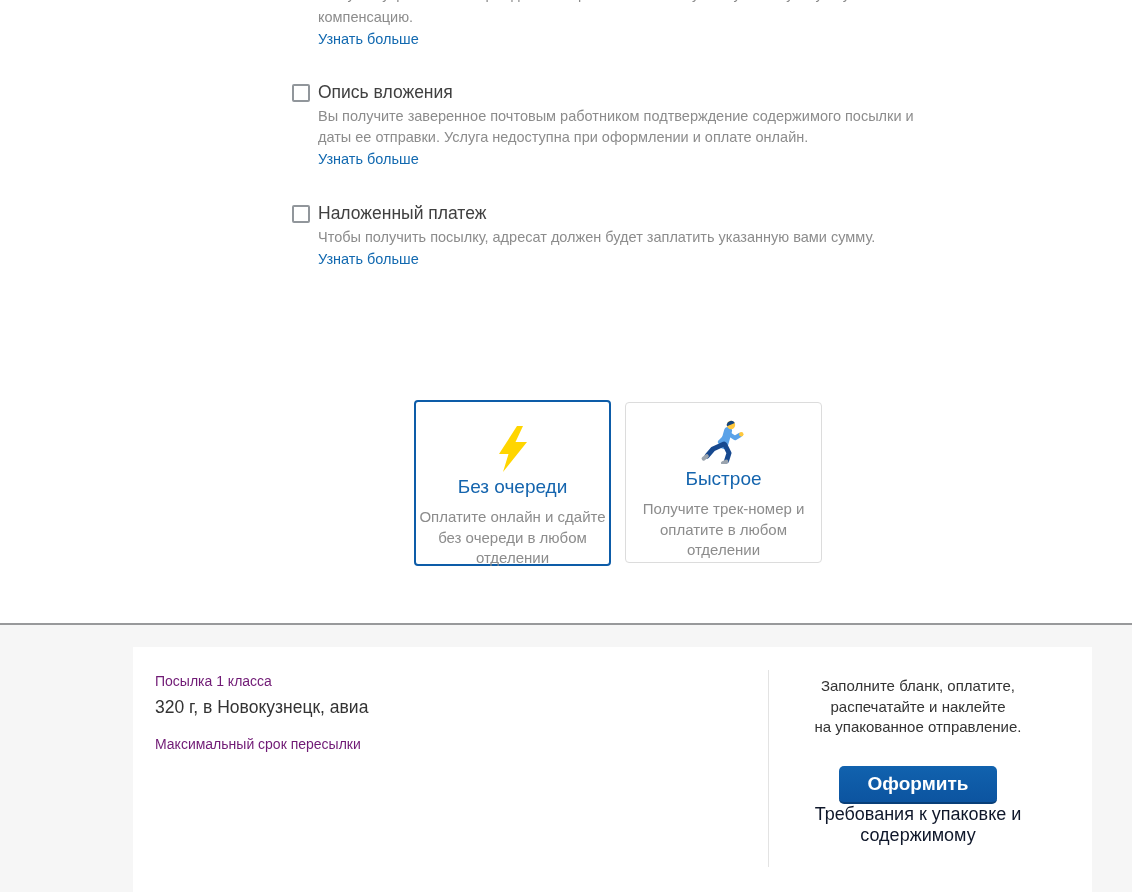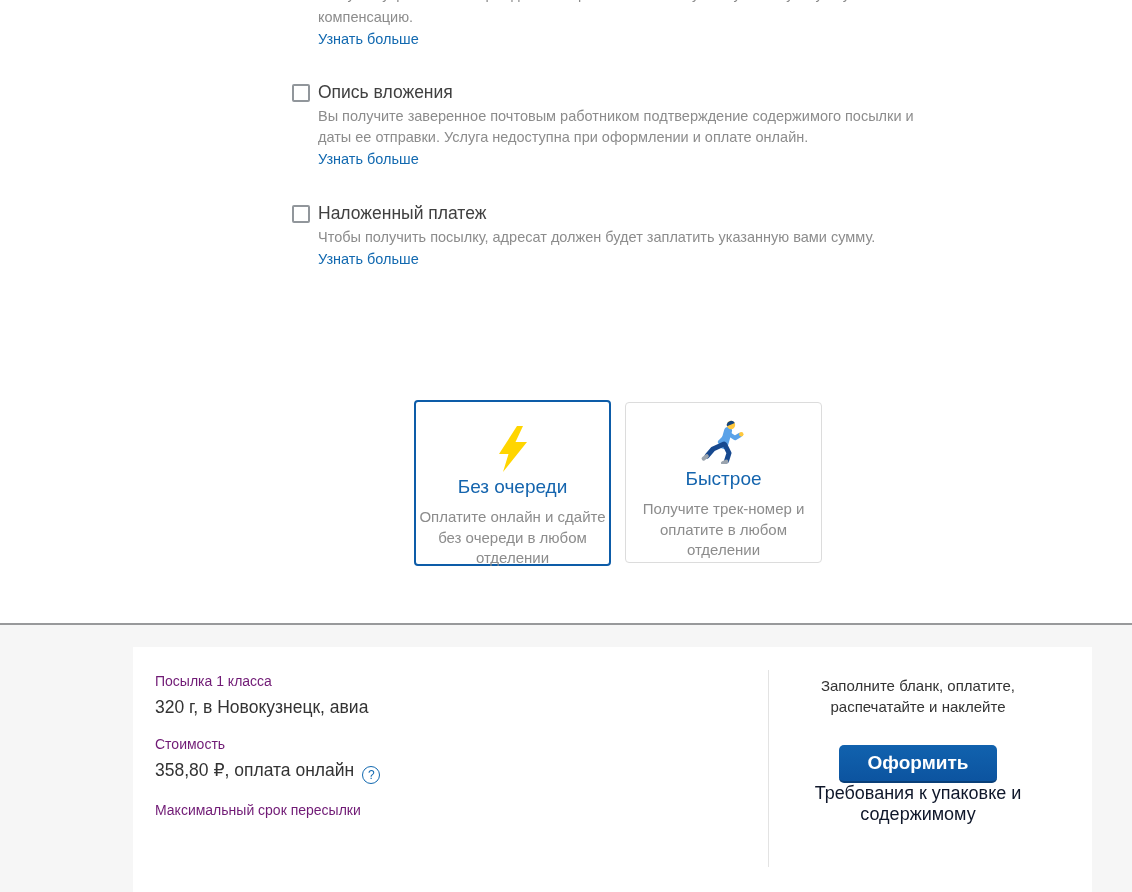--- a/index.html
+++ b/index.html
@@ -114,34 +114,29 @@
 
   <div class="footer-card">
     <div class="v-divider"></div>
 
     <div class="sum-col">
       <div class="sum-row">
         <div class="sum-label nowrap">Посылка 1 класса</div>
         <div class="sum-value nowrap">320 г, в Новокузнецк, авиа</div>
       </div>
       <div class="sum-row">
-        <div class="sum-label nowrap">Стоимость</div>
-        <div class="sum-value nowrap">
-          <span>358,80 ₽, оплата онлайн</span><span class="help-icon">?</span>
-        </div>
-      </div>
-      <div class="sum-row">
         <div class="sum-label nowrap">Максимальный срок пересылки</div>
       </div>
     </div>
 
     <div class="action-col">
       <div class="instr">
         <div class="nowrap">Заполните бланк, оплатите,</div>
         <div class="nowrap">распечатайте и наклейте</div>
+        <div class="nowrap">на упакованное отправление.</div>
       </div>
       <button class="submit-btn">Оформить</button>
       <div class="pack-link">
         <div class="nowrap">Требования к упаковке и</div>
         <div class="nowrap">содержимому</div>
       </div>
     </div>
   </div>
 
 </div>

